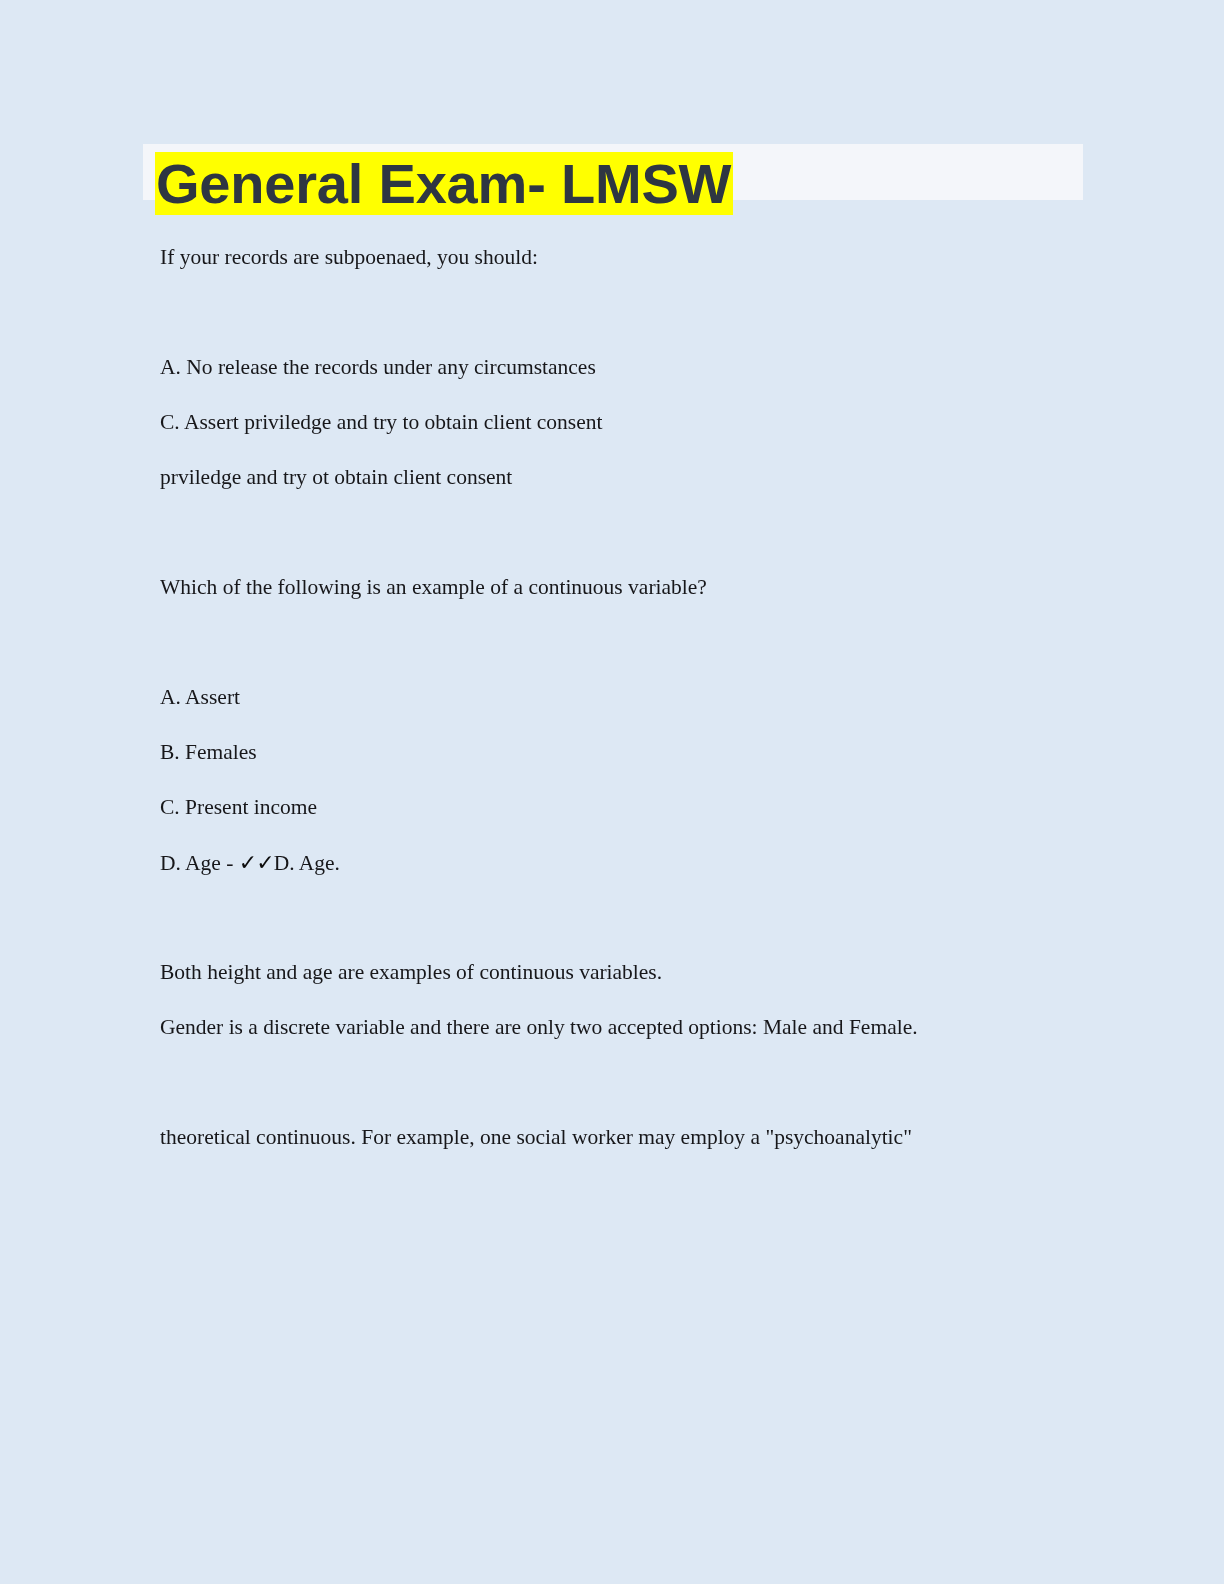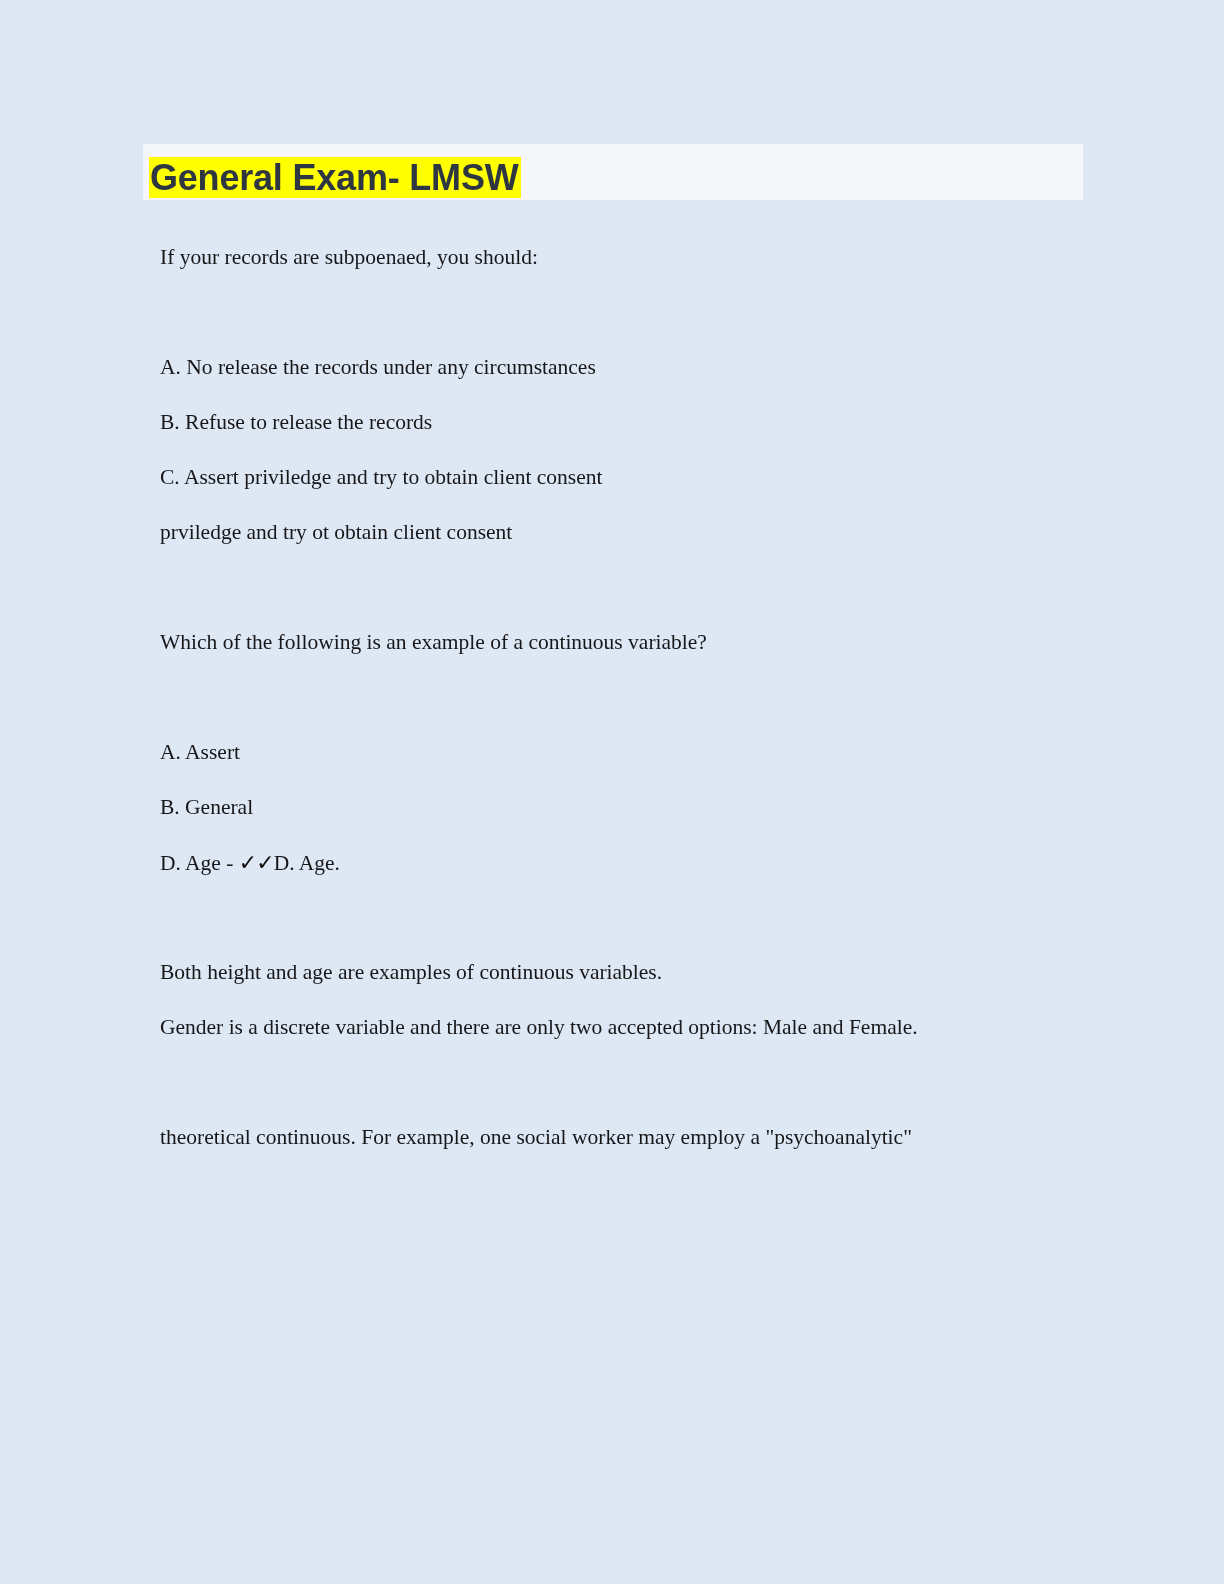--- a/index.html
+++ b/index.html
@@ -32,25 +32,25 @@
     height: 56px;
     background: #f4f6fa;
   }
   .title {
     position: absolute;
     left: 143px;
     top: 144px;
     height: 56px;
     line-height: 56px;
     margin: 0;
-    padding: 6px;
+    padding: 12px;
     white-space: nowrap;
     font-family: "Liberation Sans", "DejaVu Sans", sans-serif;
     font-weight: bold;
-    font-size: 36px;
+    font-size: 56px;
     letter-spacing: -0.2px;
     color: #2e3642;
   }
   .title .hl {
     background: #ffff00;
     padding: 0 2px 0 1px;
   }
 
   
   .content {
@@ -86,33 +86,33 @@
   <div class="header-band"></div>
   <h1 class="title"><span class="hl">General Exam- LMSW</span></h1>
 
   <div class="content">
 
     <div class="line">If your records are subpoenaed, you should:</div>
 
     <div class="spacer-1"></div>
 
     <div class="line">A. No release the records under any circumstances</div>
-    <div class="line">B. Refuse to release the records</div>
     <div class="line">C. Assert priviledge and try to obtain client consent</div>
 
     <div class="line">prviledge and try ot obtain client consent</div>
 
     <div class="spacer-1"></div>
 
     <div class="line">Which of the following is an example of a continuous variable?</div>
 
     <div class="spacer-1"></div>
 
     <div class="line">A. Assert</div>
-    <div class="line">B. General</div>
+    <div class="line">B. Females</div>
+    <div class="line">C. Present income</div>
 
     <div class="line"><span>D. Age - </span><span class="check">✓✓</span><span>D. Age.</span></div>
 
     <div class="spacer-1"></div>
 
     <div class="line">Both height and age are examples of continuous variables.</div>
     <div class="line">Gender is a discrete variable and there are only two accepted options: Male and Female.</div>
 
     <div class="spacer-1"></div>
 

